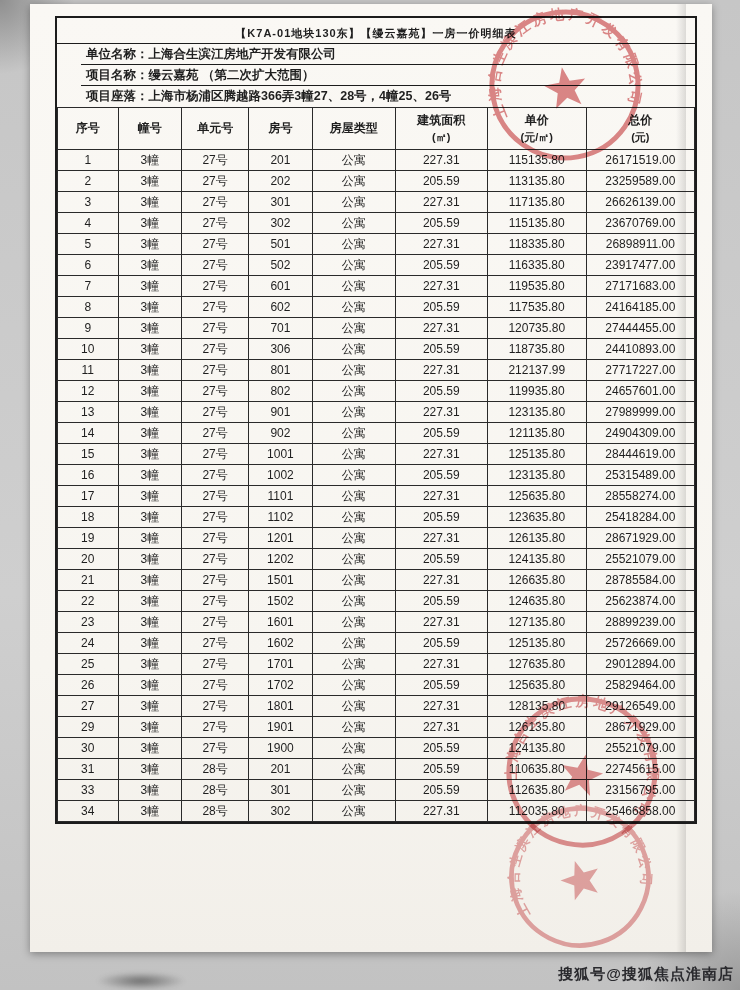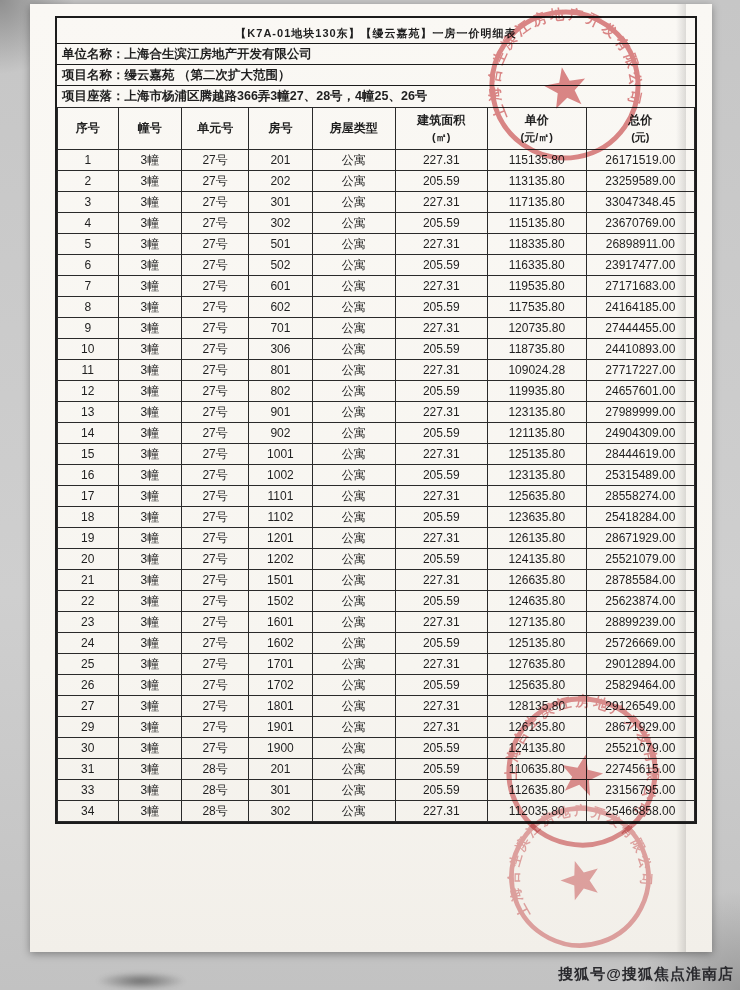--- a/index.html
+++ b/index.html
@@ -29,21 +29,21 @@
   .title-row {
     height:26px; line-height:30px; text-align:center;
     font-size:11px; font-weight:700; letter-spacing:1px;
     border-bottom:1px solid #1c1c1c;
   }
 
   .info-row {
     height:21px; line-height:21px; padding-left:5px;
     font-size:12.5px; font-weight:700;
     border-bottom:1px solid #1c1c1c;
-    white-space:nowrap; overflow:hidden;
+    white-space:nowrap; overflow:hidden;margin-left:24px;
   }
 
   table.price { width:100%; border-collapse:collapse; table-layout:fixed; }
   table.price th, table.price td {
     border:1px solid #2a2a2a; text-align:center; vertical-align:middle;
     font-size:12px; overflow:hidden; white-space:nowrap;
   }
   table.price th { font-weight:700; padding:4px 1px; }
   table.price th .sub { display:block; font-size:11px; font-weight:700; margin-top:1px; }
   table.price td { height:21px; padding:0 2px; }
@@ -139,21 +139,21 @@
               <td>23259589.00</td>
             </tr>
             <tr>
               <td>3</td>
               <td>3幢</td>
               <td>27号</td>
               <td>301</td>
               <td>公寓</td>
               <td>227.31</td>
               <td>117135.80</td>
-              <td>33047348.45</td>
+              <td>26626139.00</td>
             </tr>
             <tr>
               <td>4</td>
               <td>3幢</td>
               <td>27号</td>
               <td>302</td>
               <td>公寓</td>
               <td>205.59</td>
               <td>115135.80</td>
               <td>23670769.00</td>
@@ -218,21 +218,21 @@
               <td>118735.80</td>
               <td>24410893.00</td>
             </tr>
             <tr>
               <td>11</td>
               <td>3幢</td>
               <td>27号</td>
               <td>801</td>
               <td>公寓</td>
               <td>227.31</td>
-              <td>109024.28</td>
+              <td>212137.99</td>
               <td>27717227.00</td>
             </tr>
             <tr>
               <td>12</td>
               <td>3幢</td>
               <td>27号</td>
               <td>802</td>
               <td>公寓</td>
               <td>205.59</td>
               <td>119935.80</td>

